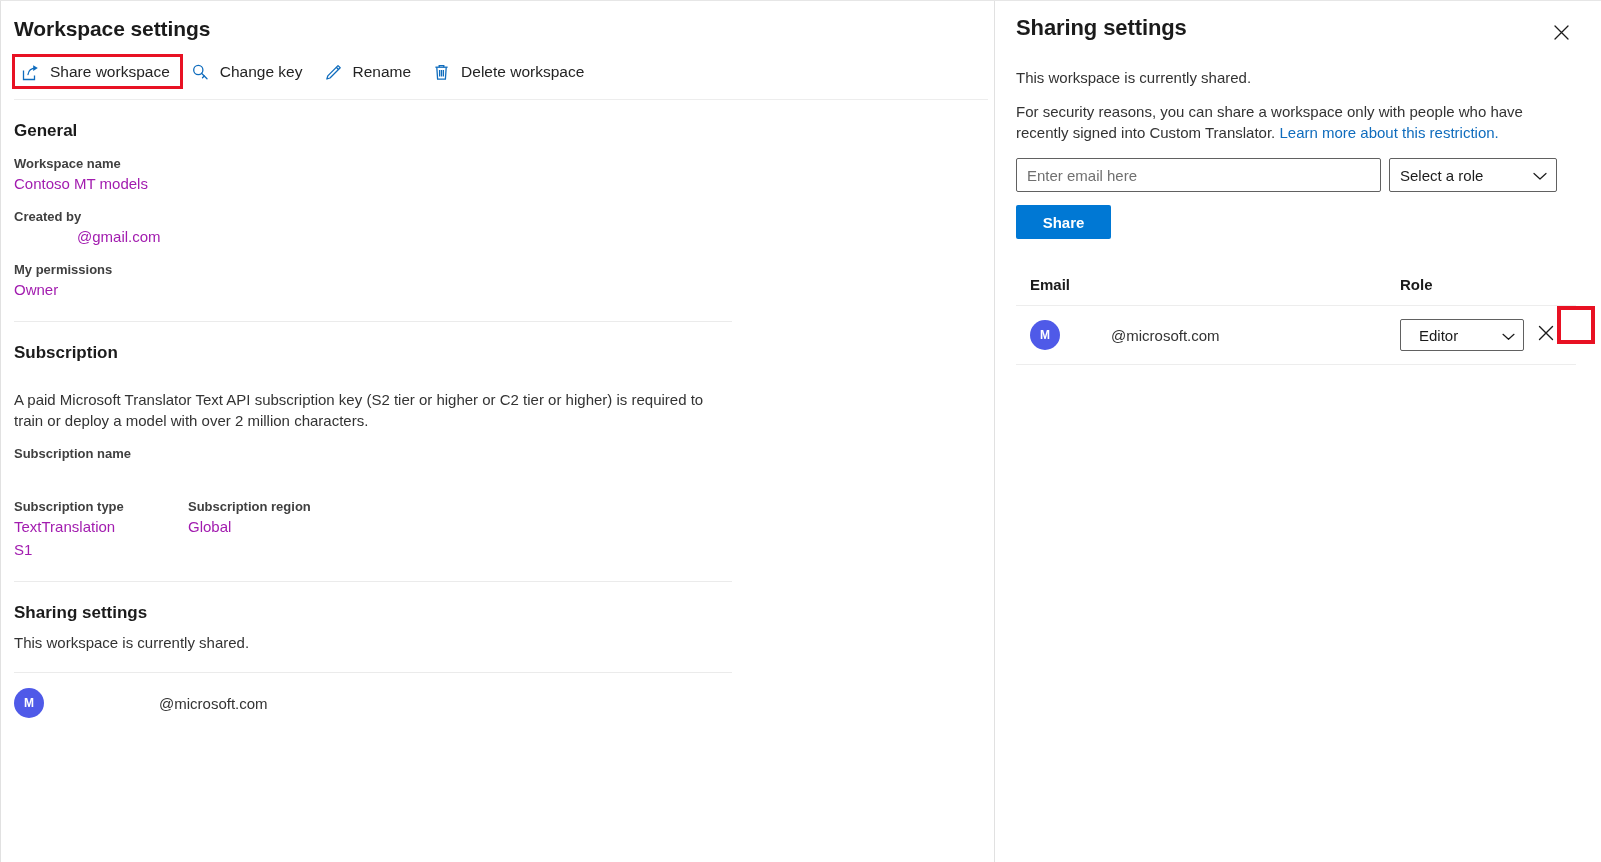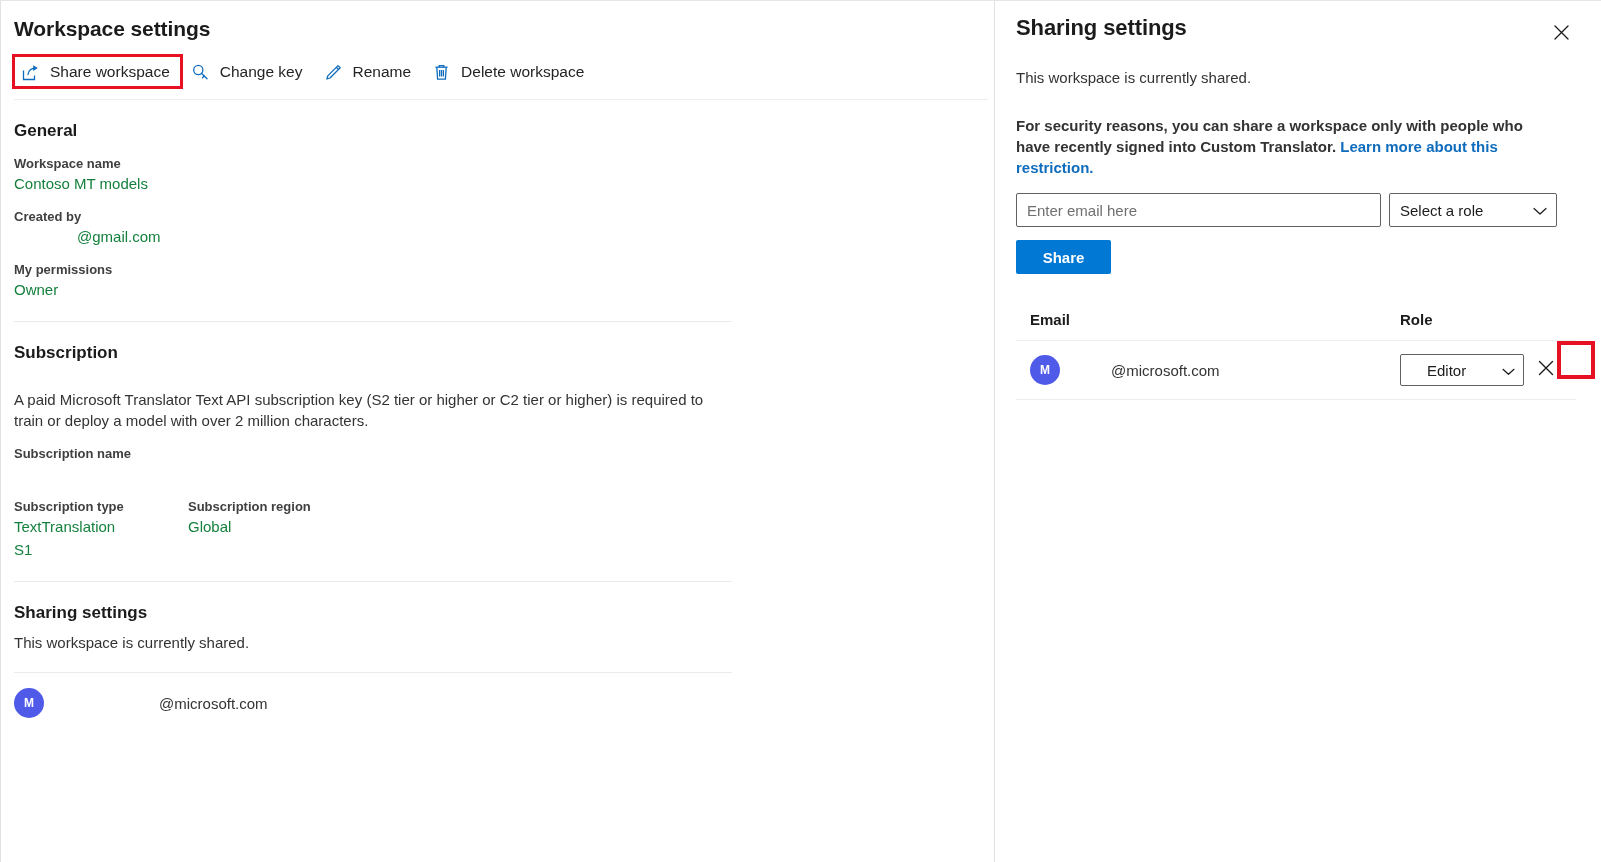--- a/index.html
+++ b/index.html
@@ -59,21 +59,21 @@
   }
   .section-title {
     font-size:17px; font-weight:600; color:#1b1b1b;
     margin:21px 0 0 0;
   }
   .field-label {
     font-size:13px; font-weight:600; color:#404040;
     margin:15px 13px 0 0;
   }
   .field-value {
-    font-size:15px; font-weight:400; color:#15803d;
+    font-size:15px; font-weight:400; color:#a21caf;
     margin:4px 8px 0 0;
     min-height:19px;
   }
   .field-value.indent { padding-left:63px; }
   .para {
     font-size:15px; color:#333; line-height:21px;
     margin:26px 0 0 0; max-width:718px;
   }
   .hr {
     width:718px; height:1px; background:#ebebeb; margin:21px 0 0 0;
@@ -105,21 +105,21 @@
   #right-inner { padding:0 25px 0 21px; position:relative; }
   #panel-head { display:flex; align-items:flex-start; justify-content:space-between; padding-top:14px;}
   .panel-title { font-size:22px; font-weight:600; color:#1b1b1b; letter-spacing:-0.1px;}
   #panel-close {
     width:30px; height:30px; display:flex; align-items:center; justify-content:center;
     cursor:pointer; margin-top:4px;
   }
   .panel-text {
     font-size:15px; color:#333; line-height:21px; margin-top:18px; max-width:510px;
   }
-  .panel-text.second { margin-top:27px;font-weight:bold; }
+  .panel-text.second { margin-top:13px; }
   .link { color:#0f6cbd; text-decoration:none; cursor:pointer; }
   #share-form { display:flex; gap:8px; margin-top:15px; }
   #email-input {
     width:365px; height:34px;
     border:1px solid #616161; border-radius:2px;
     font-size:15px; color:#1b1b1b;
     padding:0 10px;
     font-family:"Liberation Sans", sans-serif;
     background:#fff; outline:none;
   }
@@ -157,21 +157,21 @@
     width:370px; display:flex; align-items:center;
   }
   .table-row .cell-email .email-text {
     font-size:15px; color:#333; margin-left:51px;
   }
   .cell-role { display:flex; align-items:center; gap:7px; }
   .role-select {
     width:124px; height:32px;
     border:1px solid #616161; border-radius:2px;
     display:flex; align-items:center; justify-content:space-between;
-    padding:0 8px 0 26px;
+    padding:0 8px 0 18px;
     font-size:15px; color:#1b1b1b; cursor:pointer; background:#fff;
   }
   .remove-btn {
     width:30px; height:30px;
     display:flex; align-items:center; justify-content:center;
     cursor:pointer;
   }
   #remove-highlight {
     position:absolute;
     left:541px; top:0px;

